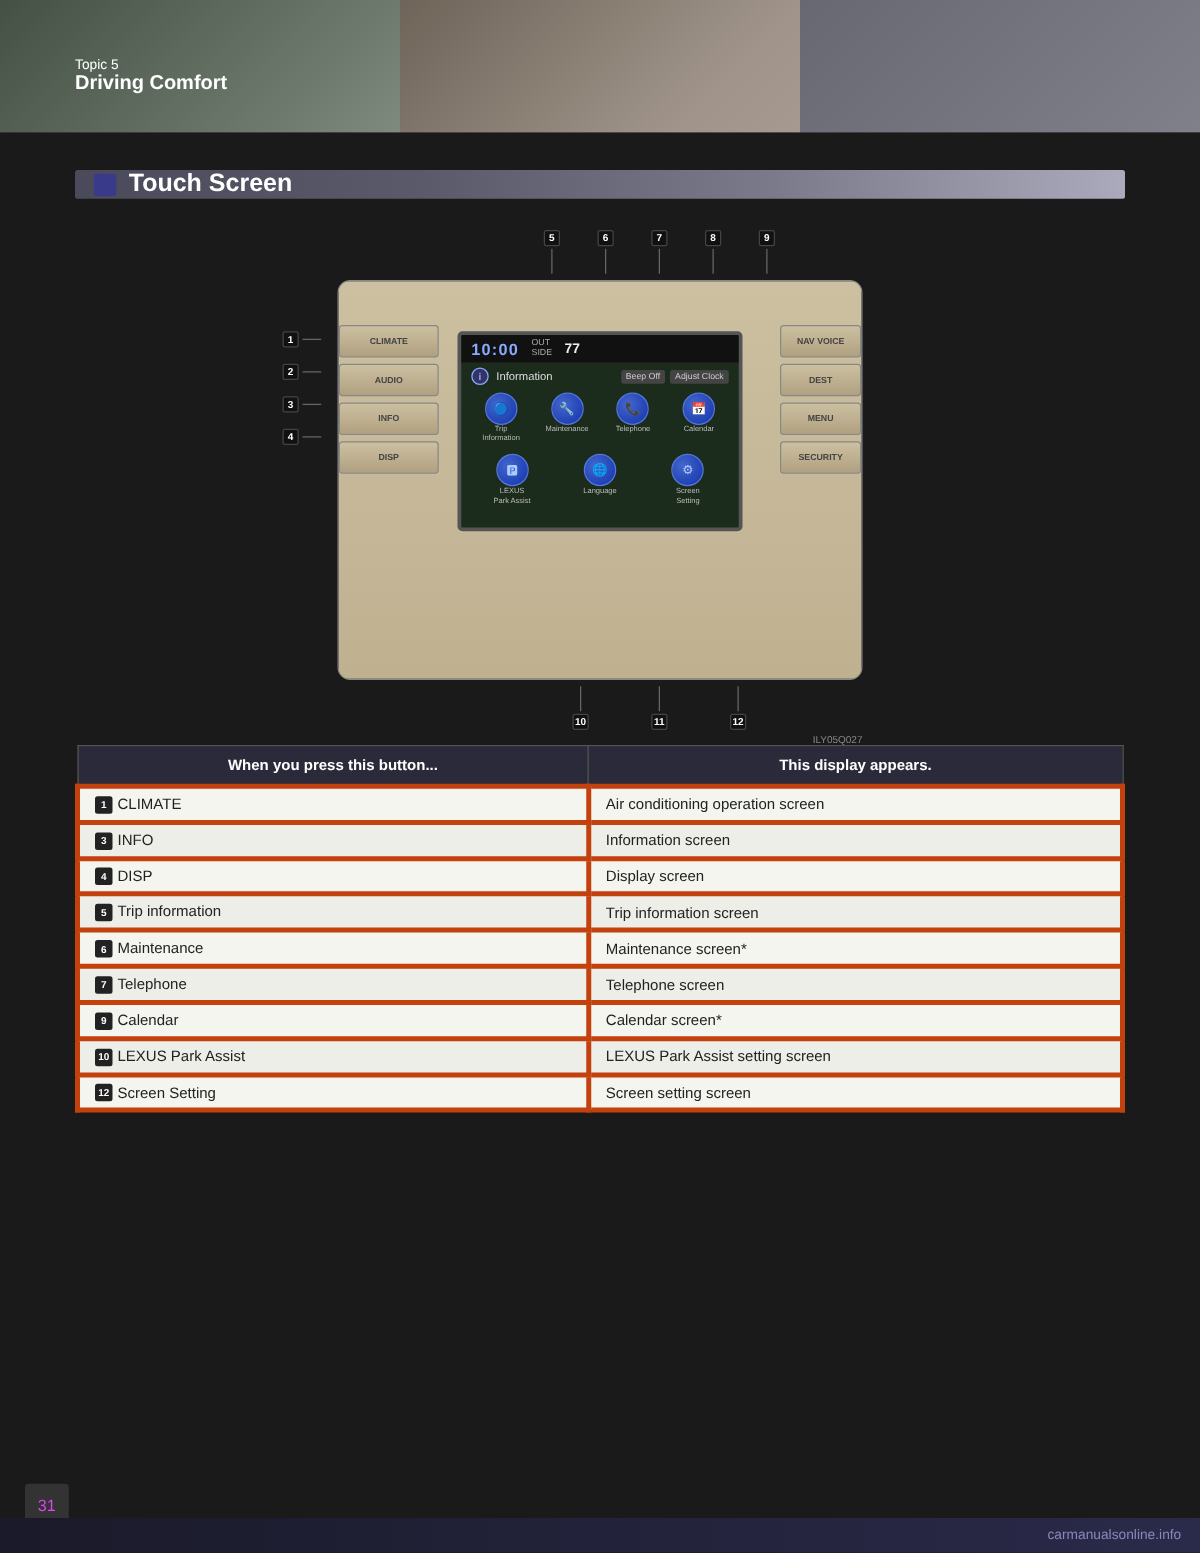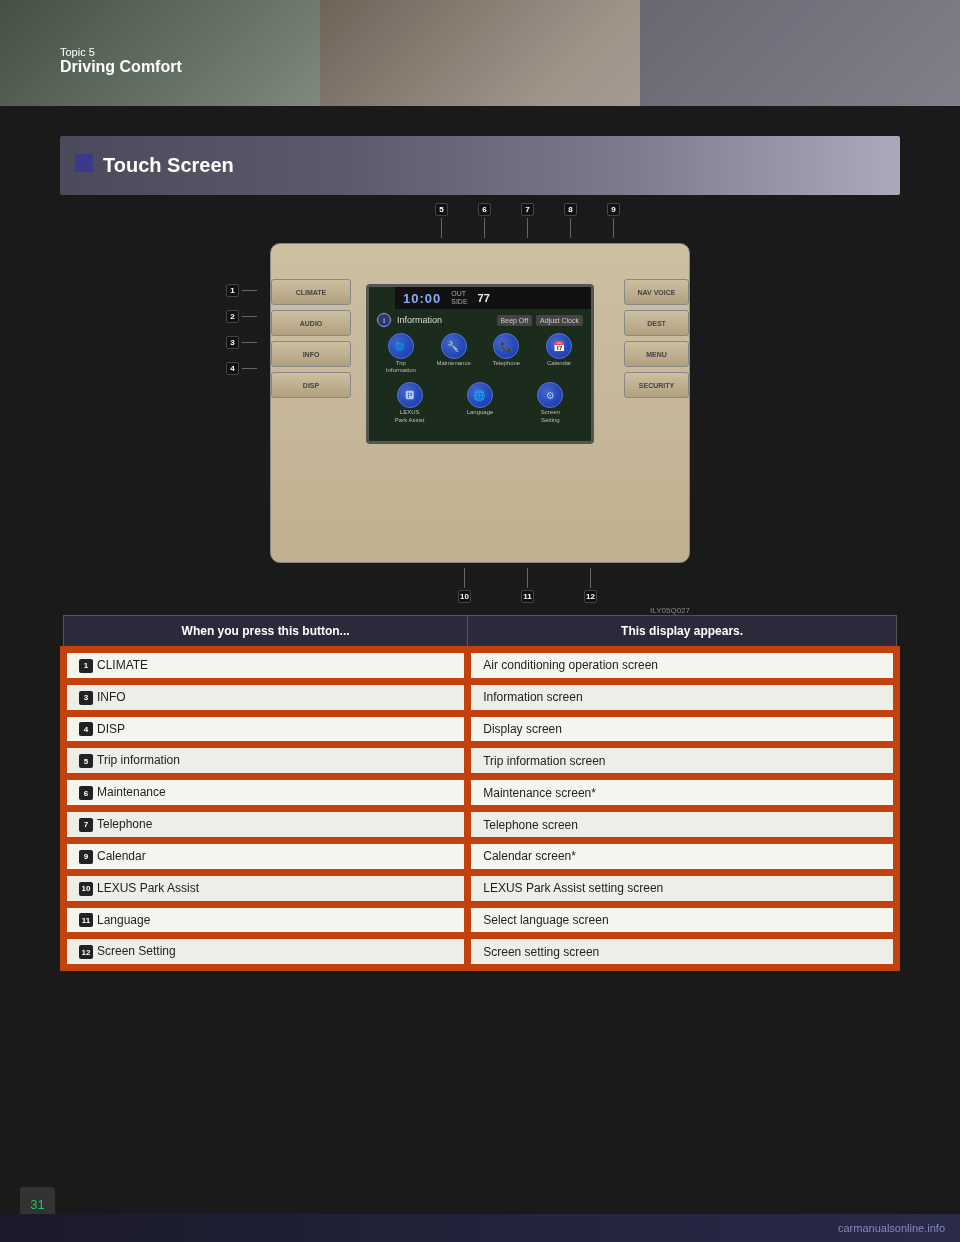--- a/index.html
+++ b/index.html
@@ -64,23 +64,24 @@
 
     
     .main-content {
       background: #1a1a1a;
       padding: 30px 60px;
     }
 
     
     .section-heading {
       display: flex;
+      align-items: center;
       background: linear-gradient(to right, #4a4a5a, #5a5a6a, #7a7a8a, #aaaabc);
-      margin-bottom: 8px;
-      padding: 18px 15px;
+      margin-bottom: 25px;
+      padding: 0 15px;
       border-radius: 2px;
     }
     .heading-icon {
       width: 18px;
       height: 18px;
       background: #3a3a8a;
       border-radius: 2px;
       margin-right: 10px;
       flex-shrink: 0;
     }
@@ -106,21 +107,21 @@
     }
     .info-table thead tr th {
       background: #2a2a3a;
       color: #fff;
       font-size: 12px;
       padding: 8px 15px;
       text-align: center;
       border: 1px solid #555;
     }
     .info-table tbody tr td {
-      border: 7px solid #c2410c;
+      border: 4px solid #c2410c;
       padding: 5px 12px;
       font-size: 12px;
       background: #f5f5f0;
       color: #222;
       vertical-align: middle;
     }
     .info-table tbody tr:nth-child(even) td {
       background: #eeeee8;
     }
     .row-badge {
@@ -139,21 +140,21 @@
     }
 
     
     .page-number-container {
       position: absolute;
       bottom: 20px;
       left: 20px;
       width: 35px;
       height: 35px;
       background: #333;
-      color: #22c55e;
+      color: #d946ef;
       display: flex;
       align-items: center;
       justify-content: center;
       font-size: 13px;
       border-radius: 3px;
     }
 
     
     .footer-bar {
       position: fixed;
@@ -201,21 +202,20 @@
       overflow: hidden;
     }
 
     .screen-topbar {
       background: #111;
       height: 22px;
       display: flex;
       align-items: center;
       padding: 0 8px;
       gap: 10px;
-      margin-left: 26px;
     }
     .s-time {
       color: #88aaff;
       font-size: 13px;
       font-weight: bold;
       letter-spacing: 1px;
     }
     .s-out {
       font-size: 7px;
       color: #aaa;
@@ -632,26 +632,20 @@
       <td>Calendar screen*</td>
     </tr>
         <tr>
       <td>
         <span class="row-badge">10</span>LEXUS Park Assist
       </td>
       <td>LEXUS Park Assist setting screen</td>
     </tr>
         <tr>
       <td>
-        <span class="row-badge">11</span>Language
-      </td>
-      <td>Select language screen</td>
-    </tr>
-        <tr>
-      <td>
         <span class="row-badge">12</span>Screen Setting
       </td>
       <td>Screen setting screen</td>
     </tr>
       </tbody>
   </table>
 
 </div>
 
 <div class="page-number-container">31</div>

